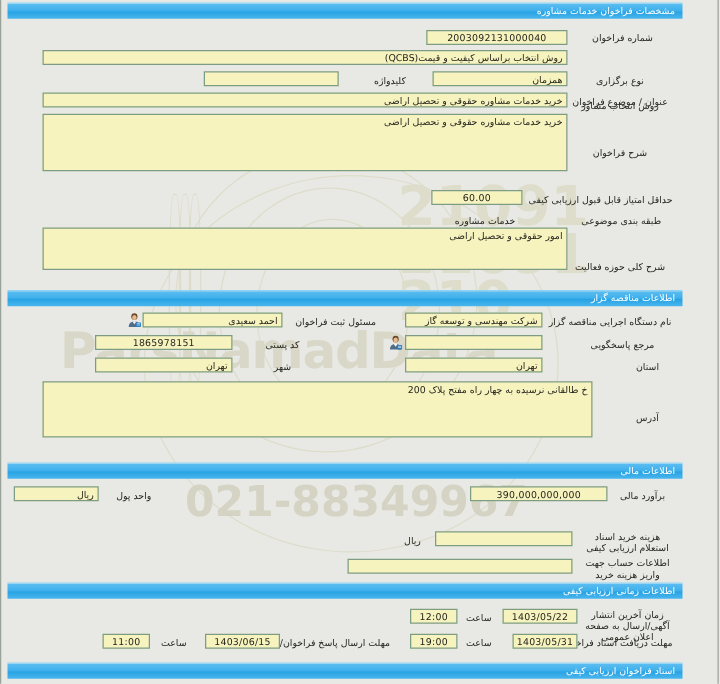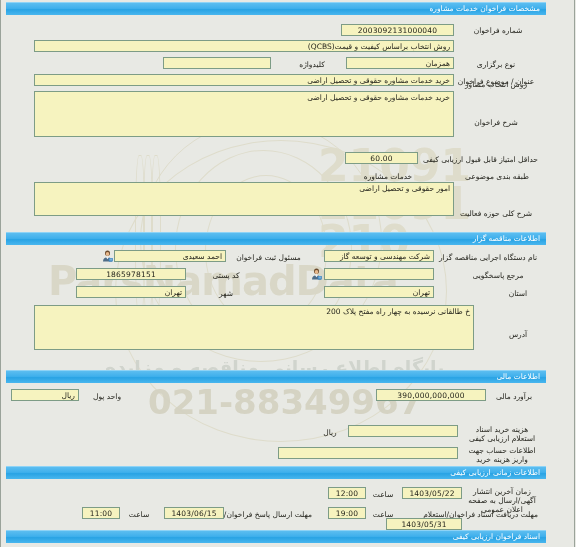--- a/index.html
+++ b/index.html
@@ -159,21 +159,20 @@
   <div class="wm-swirl" style="left:143px; top:155px; width:8px; height:160px; border-radius:40%;"></div>
   <div class="wm-swirl" style="left:151px; top:155px; width:8px; height:160px; border-radius:40%;"></div>
   <div class="wm-swirl" style="left:115px; top:140px; width:330px; height:300px;"></div>
 
   <div class="wm-text wm-digits" style="left:318px; top:140px;">21091</div>
   <div class="wm-text wm-digits" style="left:318px; top:178px;">21091</div>
   <div class="wm-text wm-digits" style="left:318px; top:216px;">210</div>
 
   <div class="wm-text wm-latin" style="left:48px; top:258px;">ParsNamadData</div>
   <div class="wm-text wm-fa" style="left:70px; top:318px;">مرکز فراوری اطلاعات پارس نماد داده ها</div>
-  <div class="wm-text wm-fa" style="left:105px; top:356px;">پایگاه اطلاع رسانی مناقصه و مزایده</div>
   <div class="wm-text wm-phone" style="left:148px; top:382px;">021-88349967</div>
 </div>
 
 <div id="page">
 
   <div class="frame-line" style="left:0px; top:0px; width:1px; height:547px;"></div>
   <div class="frame-line" style="left:574px; top:0px; width:1px; height:547px;"></div>
 
   <div class="section-bar" style="top:2px;">
     <span class="bar-label">مشخصات فراخوان خدمات مشاوره</span>
@@ -307,21 +306,21 @@
   <div class="lbl wrap" style="right:38px; top:487px; width:72px;">زمان آخرین انتشار آگهی/ارسال به صفحه اعلان عمومی</div>
   <div class="box num" style="right:114px; top:487px; width:60px; height:12px;">
     <span class="v">1403/05/22</span>
   </div>
   <div class="lbl" style="right:180px; top:490px; width:26px;">ساعت</div>
   <div class="box num" style="right:210px; top:487px; width:38px; height:12px;">
     <span class="v">12:00</span>
   </div>
 
   <div class="lbl" style="right:38px; top:510px; width:76px;">مهلت دریافت اسناد فراخوان/استعلام</div>
-  <div class="box num" style="right:114px; top:507px; width:76px; height:12px;margin-top:11px;">
+  <div class="box num" style="right:114px; top:507px; width:52px; height:12px;">
     <span class="v">1403/05/31</span>
   </div>
   <div class="lbl" style="right:180px; top:510px; width:26px;">ساعت</div>
   <div class="box num" style="right:210px; top:507px; width:38px; height:12px;">
     <span class="v">19:00</span>
   </div>
 
   <div class="lbl" style="right:264px; top:510px; width:84px;">مهلت ارسال پاسخ فراخوان/استعلام</div>
   <div class="box num" style="right:352px; top:507px; width:60px; height:12px;">
     <span class="v">1403/06/15</span>

